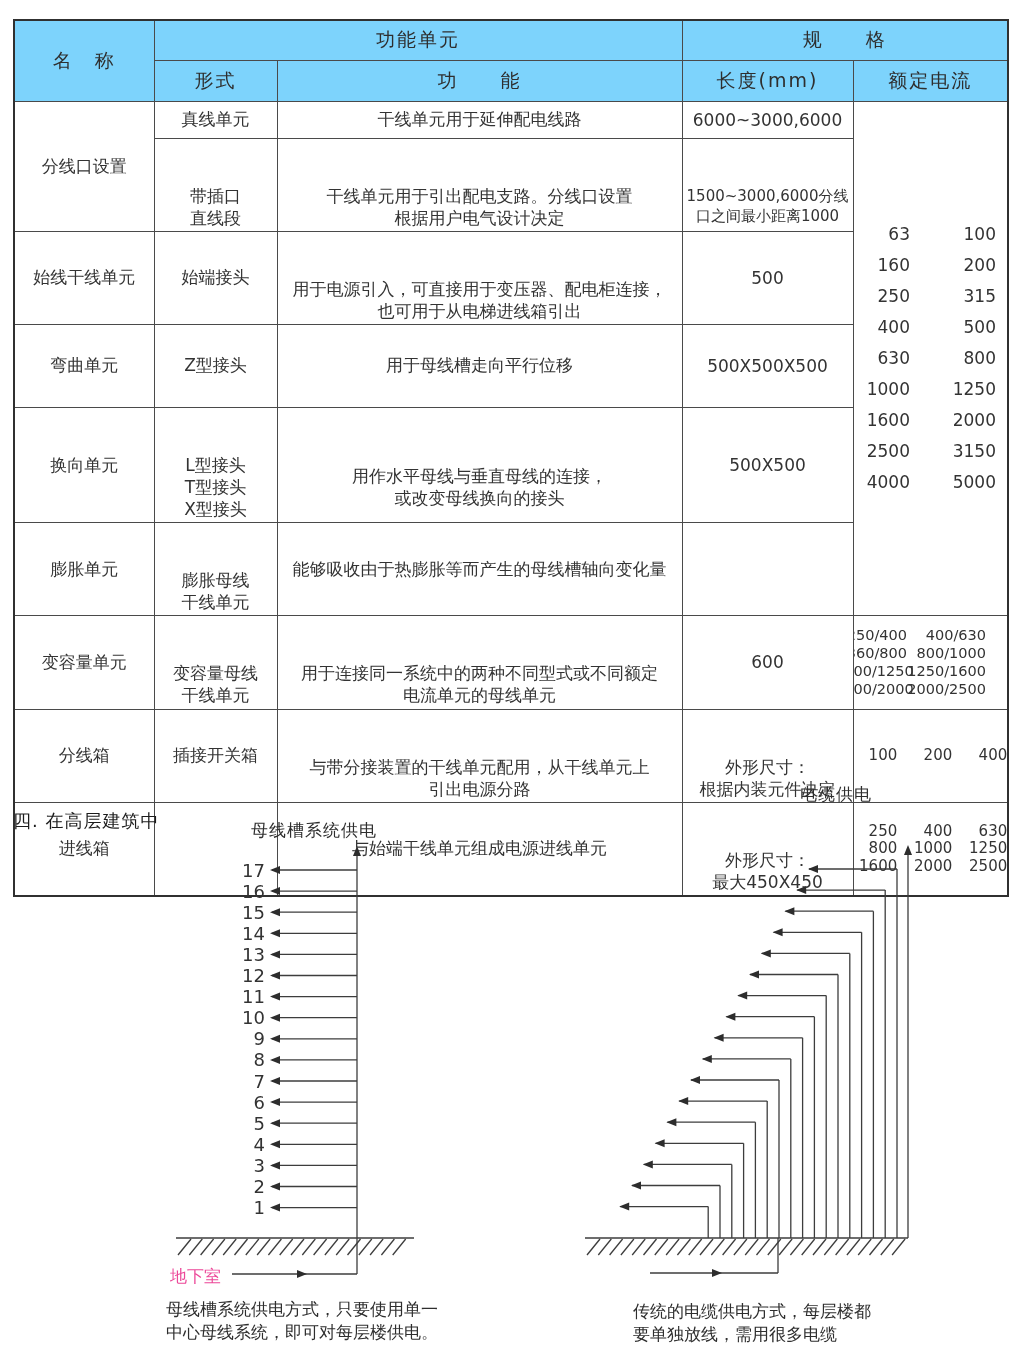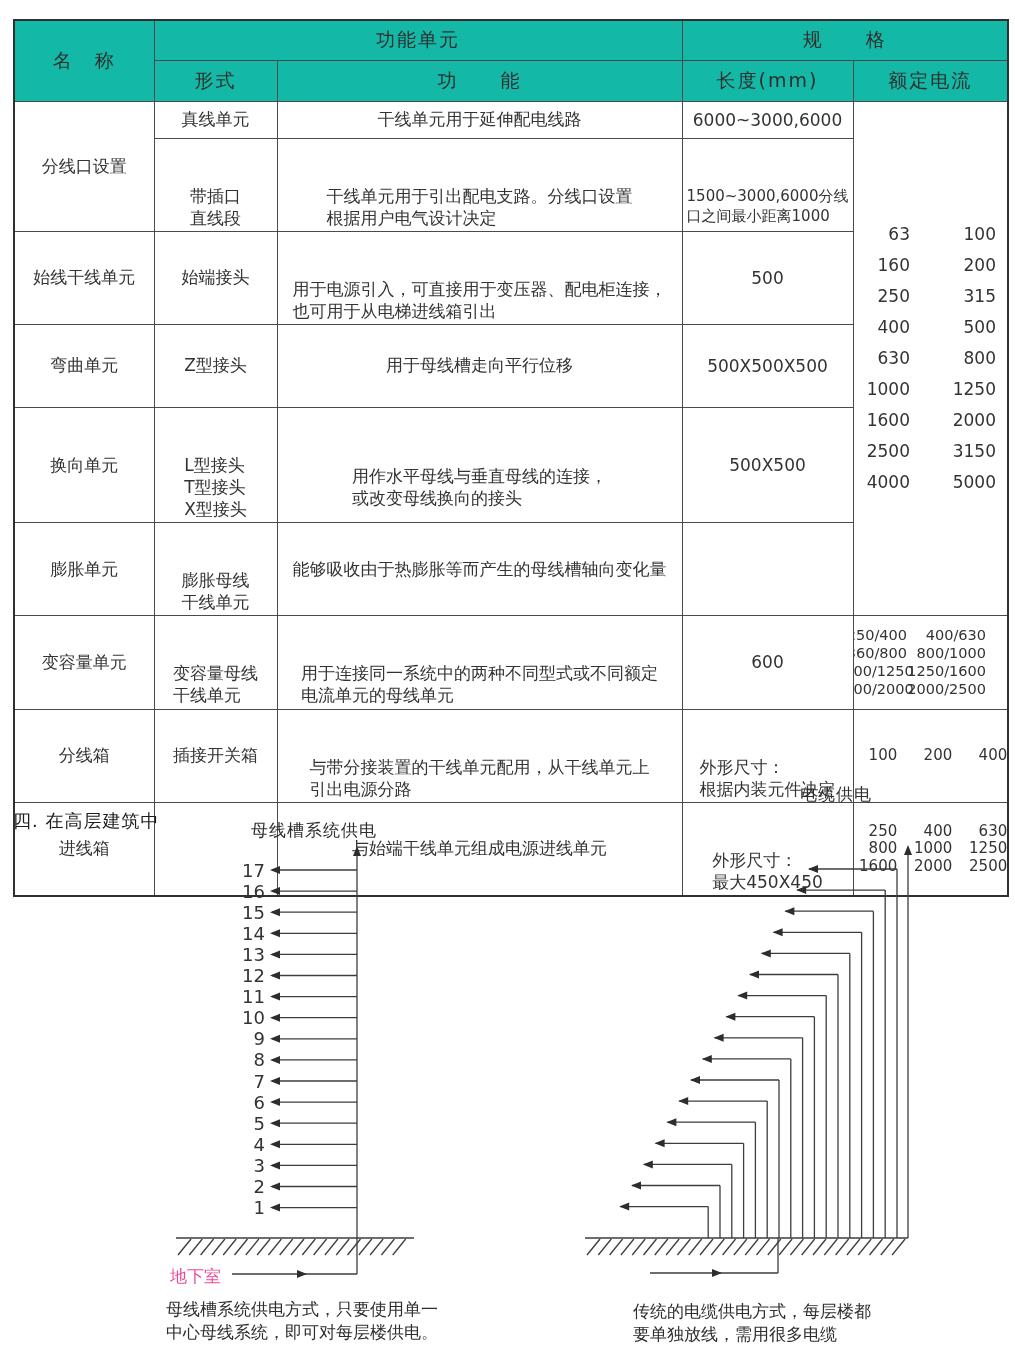--- a/index.html
+++ b/index.html
@@ -3,23 +3,23 @@
 <meta charset="utf-8">
 <style>
   html,body{margin:0;padding:0;background:#e8e8e8;}
   .page{position:relative;width:1015px;height:1346px;background:#ffffff;overflow:hidden;
         font-family:"DejaVu Sans","Liberation Sans",sans-serif;color:#333;}
   
   table.spec{position:absolute;left:13px;top:19px;width:994px;border-collapse:collapse;
              table-layout:fixed;border:2px solid #303030;}
   table.spec td,table.spec th{border:1.5px solid #4a4a4a;padding:2px 4px;
              text-align:center;vertical-align:middle;font-weight:normal;overflow:hidden;}
-  th.hd{background:#14b8a6;font-size:19px;letter-spacing:2px;color:#2e2e2e;}
+  th.hd{background:#7dd3fc;font-size:19px;letter-spacing:2px;color:#2e2e2e;}
   td.body-cell{font-size:17px;}
-  .blk{display:inline-block;text-align:left;white-space:pre-line;line-height:1.3;margin-top:44px;}
+  .blk{display:inline-block;text-align:center;white-space:pre-line;line-height:1.3;margin-top:44px;}
   td.small-cell{font-size:15px;}
   
   .pairs{display:flex;flex-direction:column;justify-content:center;align-items:flex-end;}
   .pair-row{display:flex;line-height:31px;font-size:17px;margin-right:7px;}
   .pair-row .c0{width:62px;text-align:right;}
   .pair-row .c1{width:86px;text-align:right;}
   .pairs7 .pair-row{line-height:18px;font-size:14.5px;margin-right:17px;}
   .pairs7 .c0{width:72px;} .pairs7 .c1{width:79px;}
   .triples{display:flex;flex-direction:column;align-items:center;}
   .triple-row{display:flex;gap:11px;line-height:17.5px;font-size:15px;}

